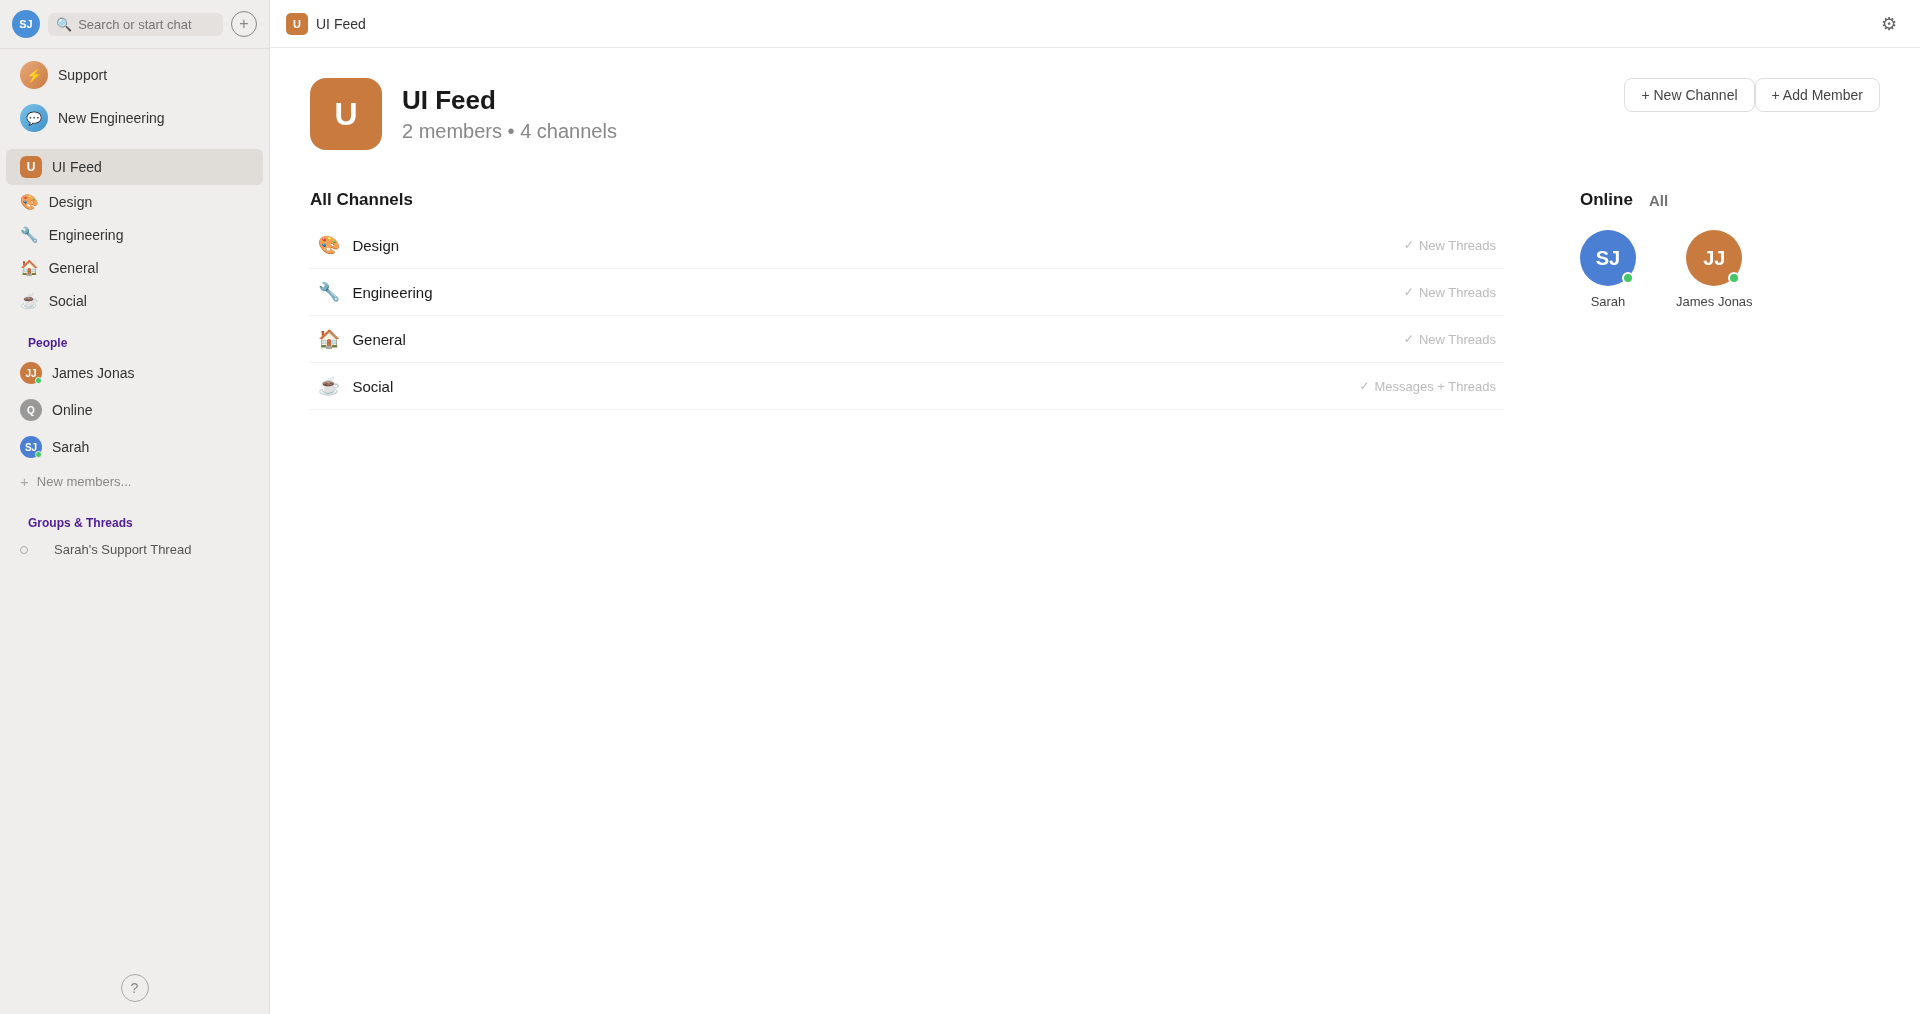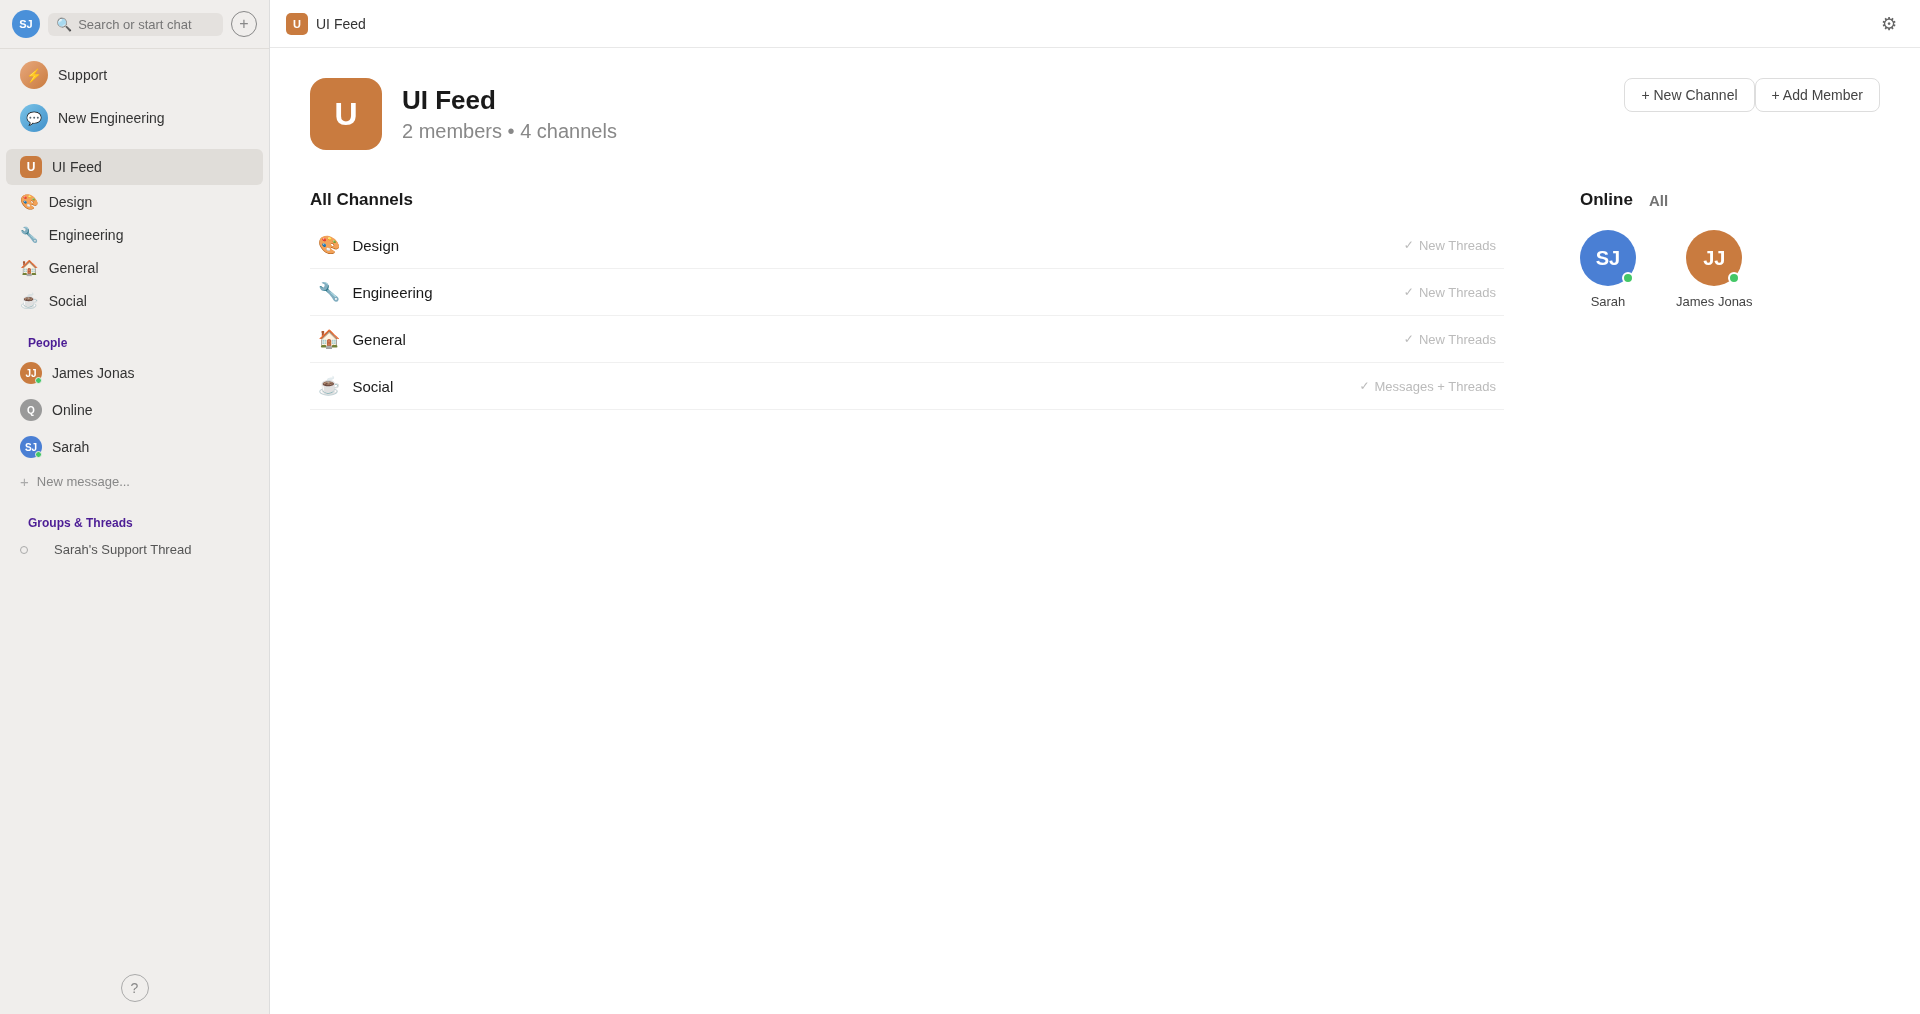--- a/index.html
+++ b/index.html
@@ -464,21 +464,21 @@
     </div>
     <div class="sidebar-item">
       <div class="person-avatar" style="background:#4a7fd4;">
         SJ
         <div class="online-dot"></div>
       </div>
       <span>Sarah</span>
     </div>
     <div class="new-message-btn">
       <span style="font-size:15px;color:#aaa;">+</span>
-      <span>New message...</span>
+      <span>New members...</span>
     </div>
   </div>
 
   <div class="sidebar-section">
     <div class="section-label">Groups &amp; Threads</div>
     <div class="thread-item">
       <div class="thread-dot"></div>
       <span>Sarah's Support Thread</span>
     </div>
   </div>

